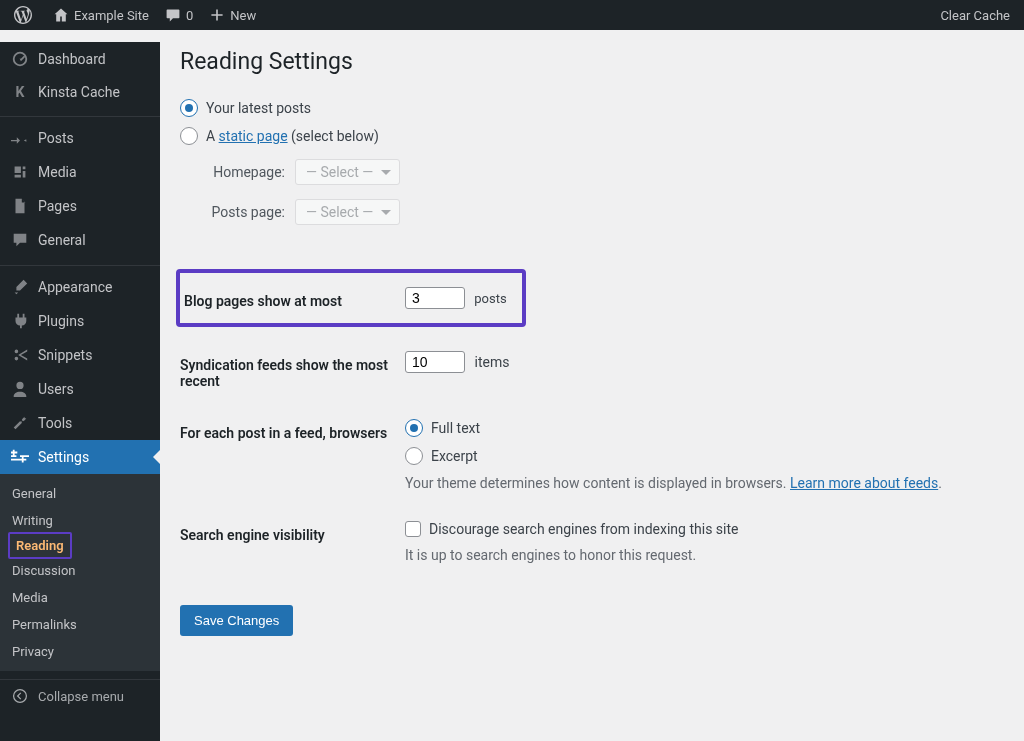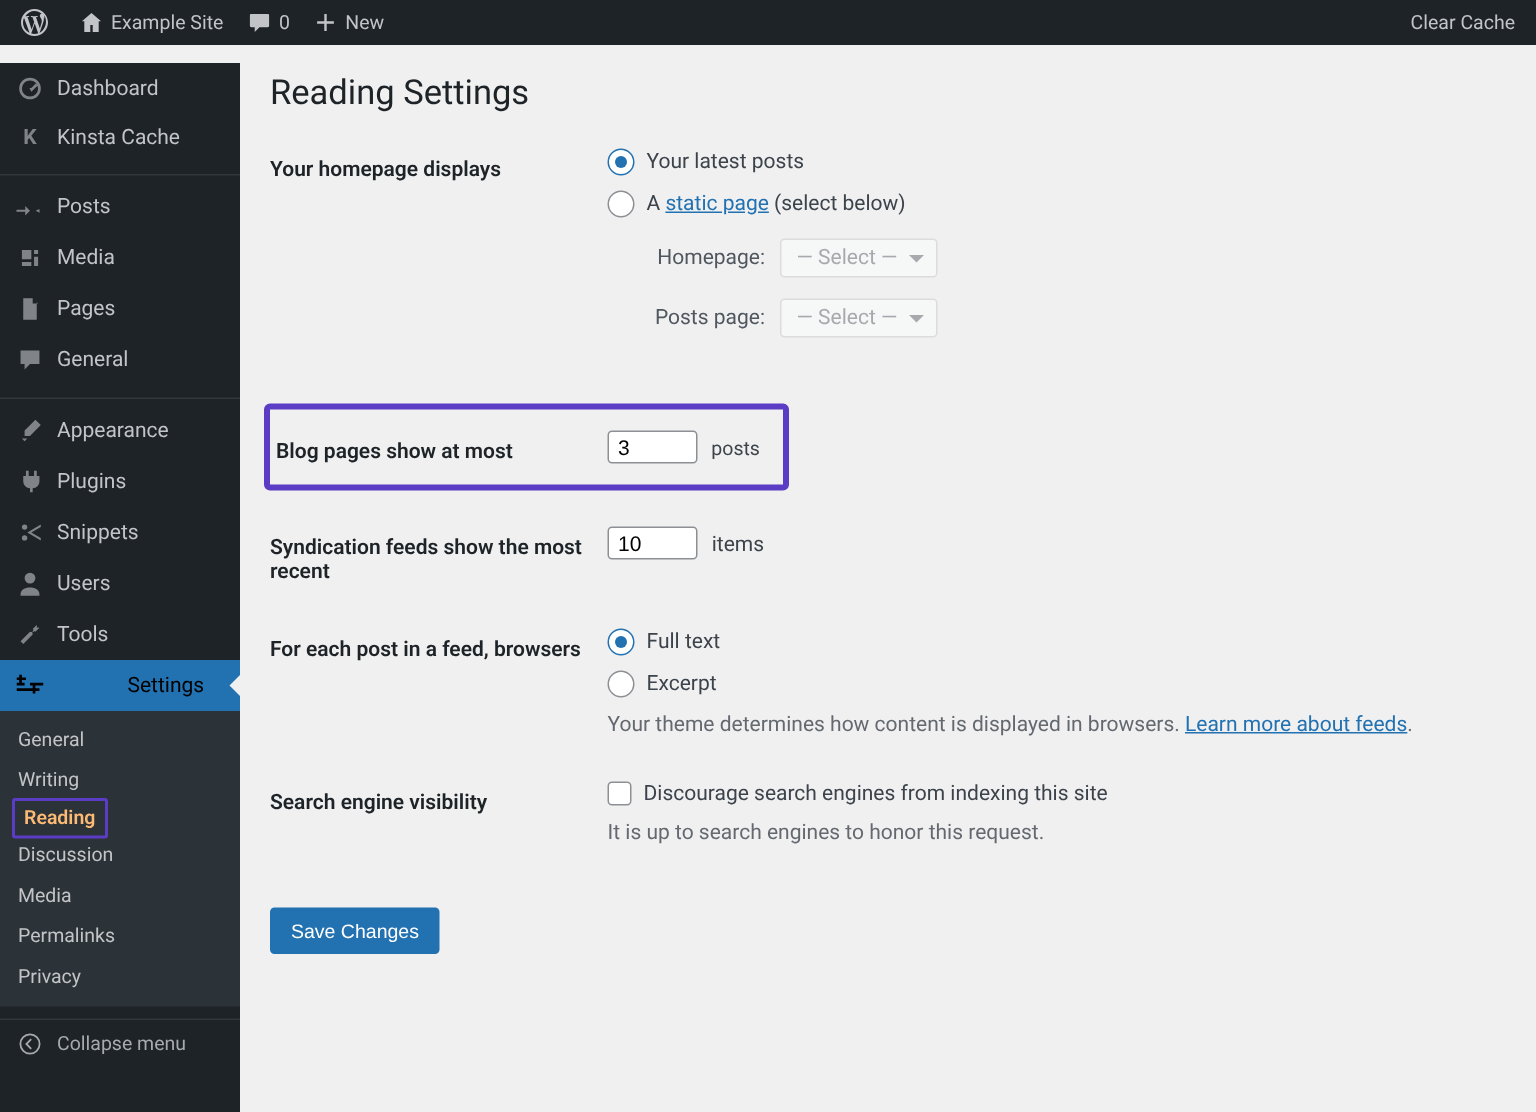--- a/index.html
+++ b/index.html
@@ -50,23 +50,22 @@
     display: flex;
     align-items: center;
     padding: 8px 10px;
     cursor: pointer;
     font-size: 14px;
     color: #c3c4c7;
   }
   .menu-item .mi-icon { width: 20px; margin-right: 8px; display: inline-flex; justify-content: center; opacity: 0.6; }
   .menu-item.current {
     background: #2271b1;
-    color: #000000;
+    color: #ffffff;
     position: relative;
-    gap: 47px;
   }
   .menu-item.current .mi-icon { opacity: 1; }
   .menu-item.current::after {
     content: "";
     position: absolute;
     right: -1px;
     top: 50%;
     margin-top: -8px;
     border: 8px solid transparent;
     border-right-color: #f0f0f1;
@@ -387,21 +386,20 @@
       </span>
     <span>Collapse menu</span>
   </div>
 </div>
 
 <div class="content">
   <h1>Reading Settings</h1>
   
   
   <div class="form-row">
-    <div class="row-label">Your homepage displays</div>
     <div class="row-field">
       <div class="radio-line">
         <span class="radio checked"></span>
         <span>Your latest posts</span>
       </div>
       <div class="radio-line">
         <span class="radio"></span>
         <span>
           <span>A </span><a class="inline-link">static page</a><span> (select below)</span>
         </span>

